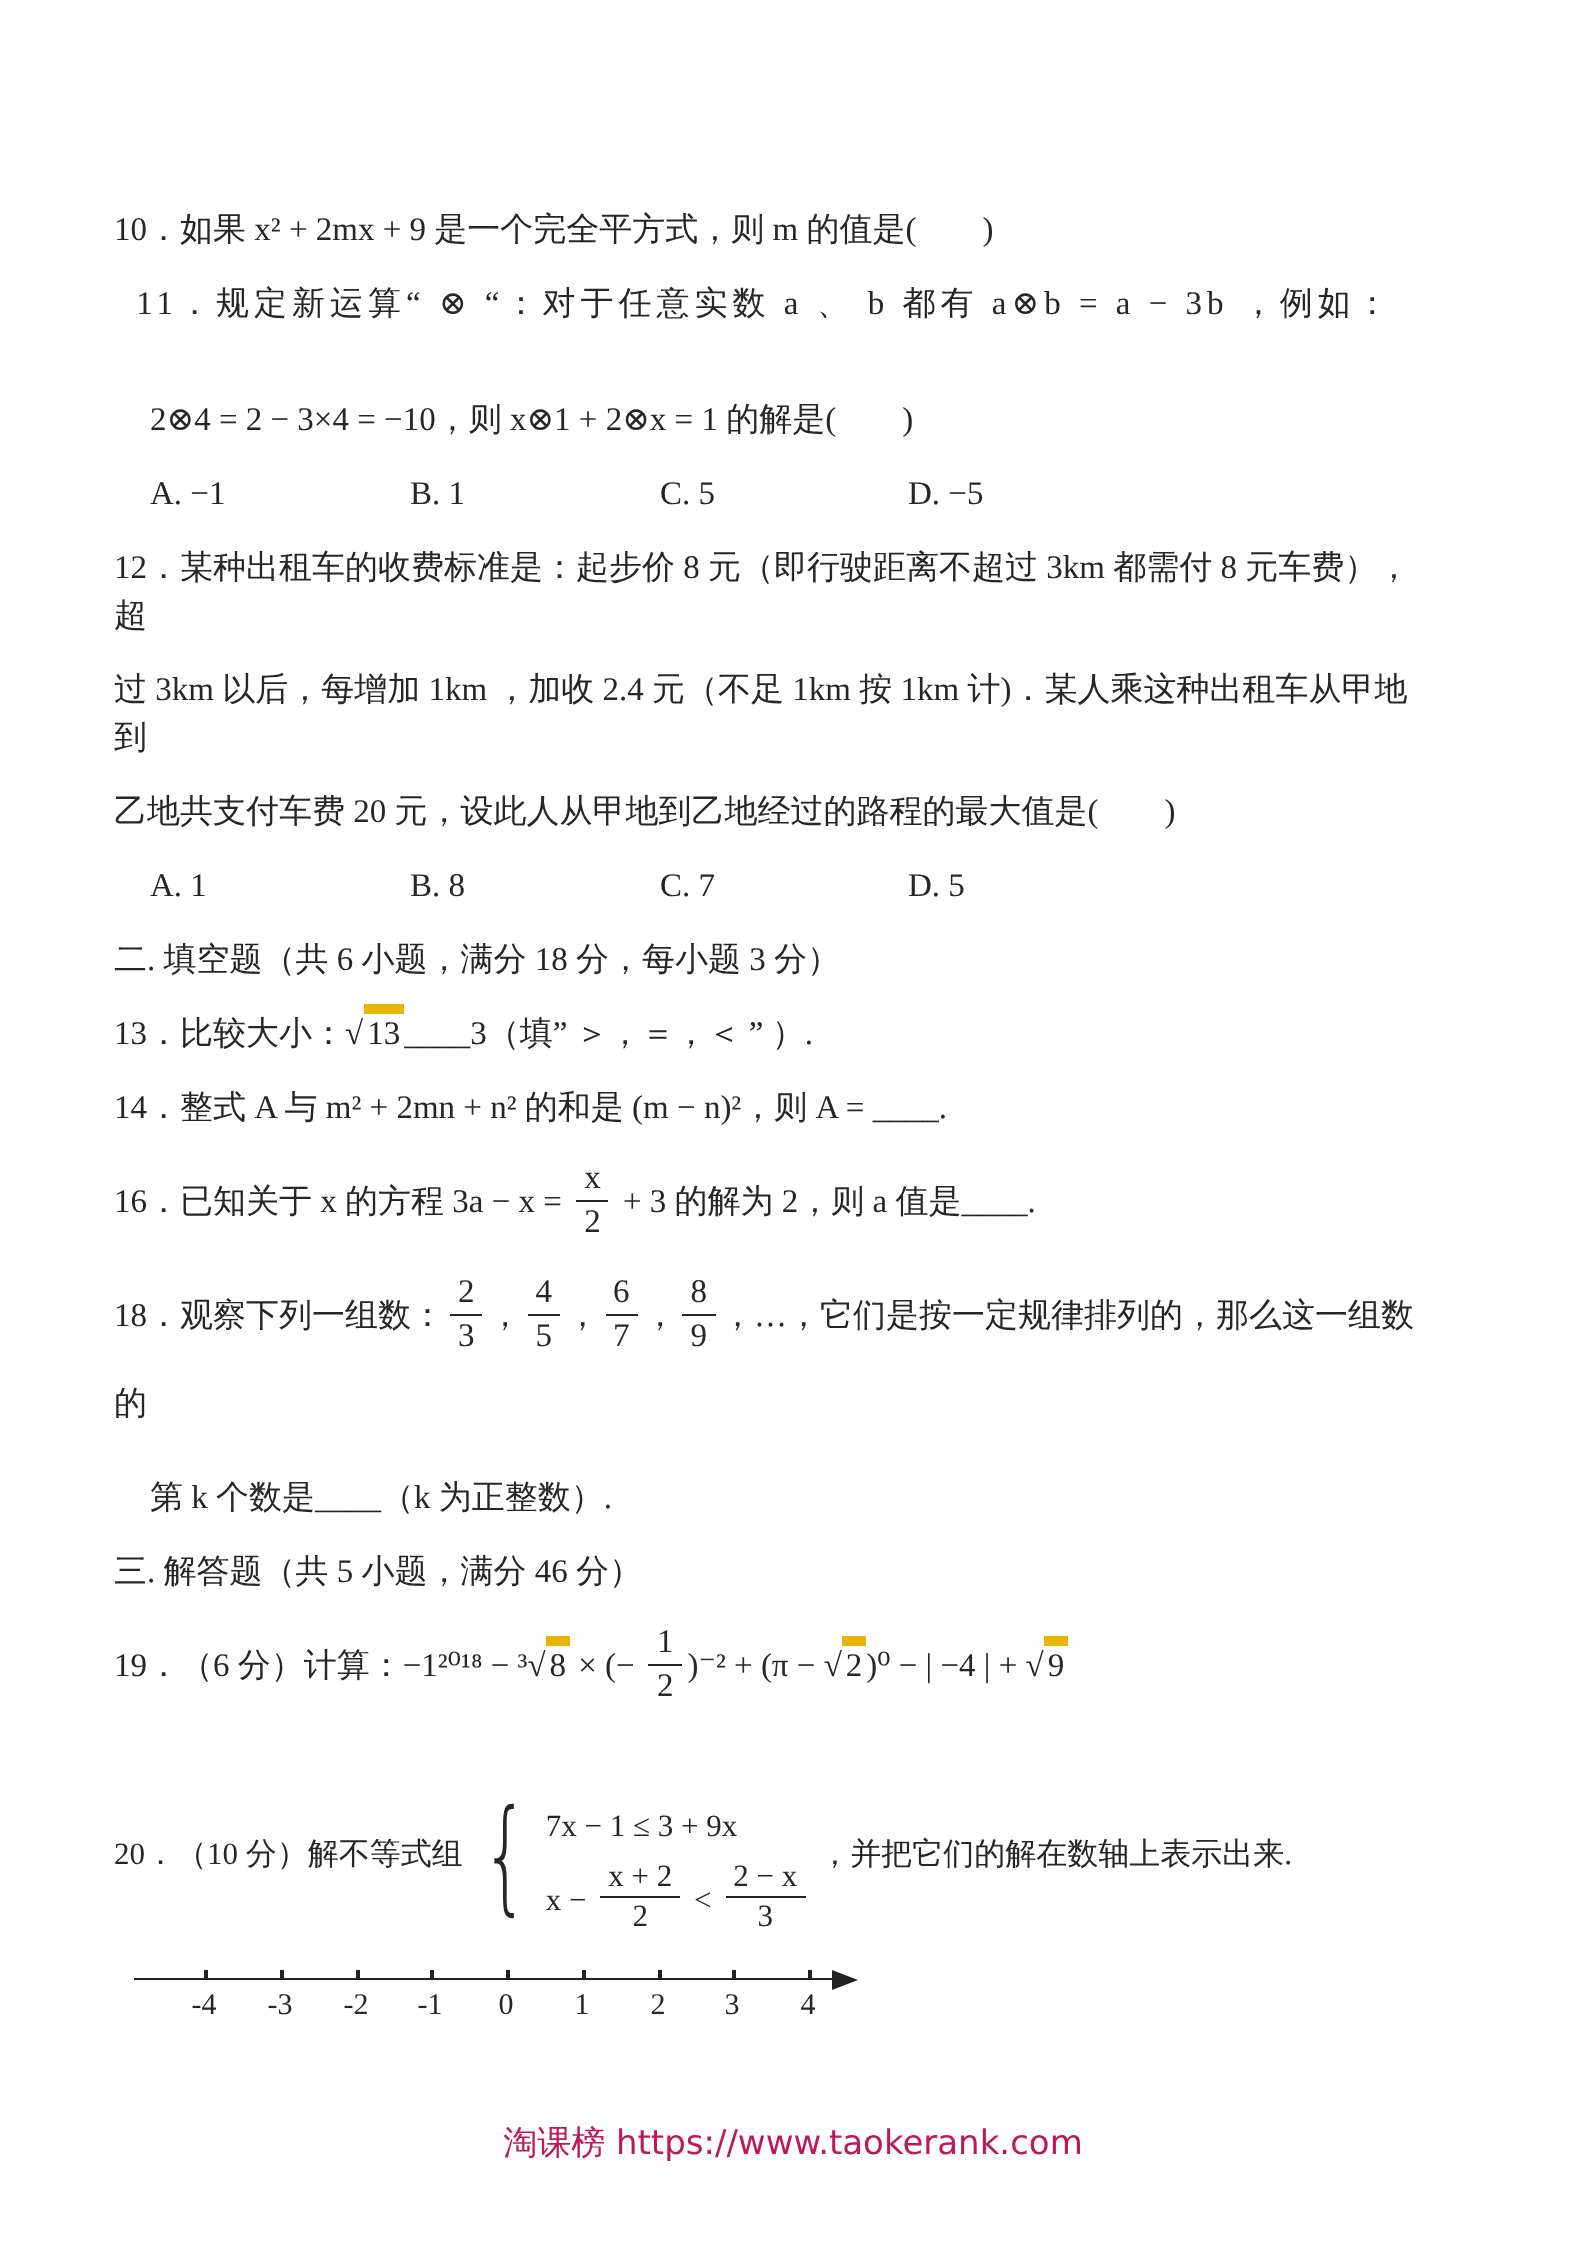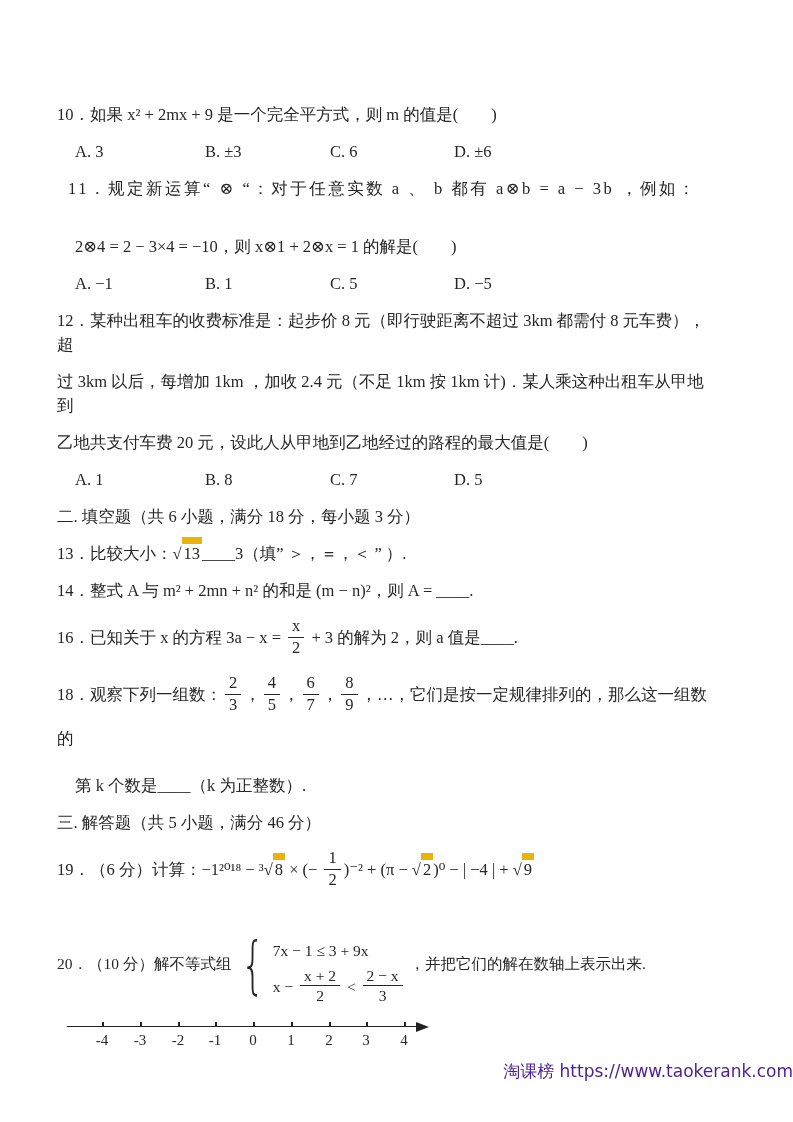--- a/index.html
+++ b/index.html
@@ -12,53 +12,47 @@
   .page { padding:103px 85px 0 57px; }
   .row { margin:0 0 13px 0; line-height:24px; min-height:24px; }
   .tall { line-height:44px; min-height:44px; }
   .opts { display:flex; margin:0 0 13px 18px; line-height:24px; }
   .opt-a { width:130px; } .opt-b { width:125px; } .opt-c { width:124px; }
   .spread { letter-spacing:2.5px;text-align:center; }
   .frac { display:inline-block; vertical-align:middle; text-align:center;
           line-height:1.15; margin:0 3px; transform:translateY(-2px); }
   .frac .fn { display:block; border-bottom:1px solid #262626; padding:0 4px 1px; }
   .frac .fd { display:block; padding-top:1px; }
-  .ovl { border-top:7px solid #eab308; padding:0 2px;margin-top:45px; }
+  .ovl { border-top:5px solid #eab308; padding:0 2px;margin-top:45px; }
   .q20 { display:flex; align-items:center; margin-top:30px; font-size:15.5px;
          white-space:nowrap; }
   .brace { display:inline-block; font-size:62px; font-weight:300; line-height:1;
            font-family:"DejaVu Sans",sans-serif; transform:scaleX(.6);
            margin:0 0 0 2px; }
   .sys { display:inline-flex; flex-direction:column; gap:8px; margin-right:4px;margin-top:20px; }
   .sys .srow { line-height:1.2; }
   .nl { position:relative; height:42px; margin:10px 0 0 10px; width:370px; }
   .nl-axis { position:absolute; top:9px; left:0; width:352px;
              border-top:1.6px solid #222222; }
   .nl-arrow { position:absolute; left:349px; top:4.8px; width:0; height:0;
               border-left:13px solid #222222; border-top:5px solid transparent;
               border-bottom:5px solid transparent; }
   .nl-tick { position:absolute; top:5px; width:1.6px; height:5px; background:#222222; }
   .nl-label { position:absolute; top:14px; transform:translateX(-50%);
               font-size:15px; line-height:18px; }
-  .footer { position:absolute; left:0; right:0; top:1060px; text-align:right;
-            color:#4c1d95; font-size:17px;
+  .footer { position:absolute; left:0; right:0; top:1060px; text-align:center;
+            color:#be185d; font-size:17px;
             font-family:"DejaVu Sans","Liberation Sans",sans-serif; }
 </style>
 </head>
 <body>
 
 <div class="page">
 
   <div class="row">10．如果 x² + 2mx + 9 是一个完全平方式，则 m 的值是(　　)</div>
-  <div class="opts">
-    <span class="opt-a">A. 3</span>
-    <span class="opt-b">B. ±3</span>
-    <span class="opt-c">C. 6</span>
-    <span>D. ±6</span>
-  </div>
 
   <div class="row spread">11．规定新运算“ ⊗ “：对于任意实数 a 、 b 都有 a⊗b = a − 3b ，例如：</div>
   <div class="row" style="padding-left:18px;margin-top:34px;">2⊗4 = 2 − 3×4 = −10，则 x⊗1 + 2⊗x = 1 的解是(　　)</div>
   <div class="opts">
     <span class="opt-a">A. −1</span>
     <span class="opt-b">B. 1</span>
     <span class="opt-c">C. 5</span>
     <span>D. −5</span>
   </div>
 

